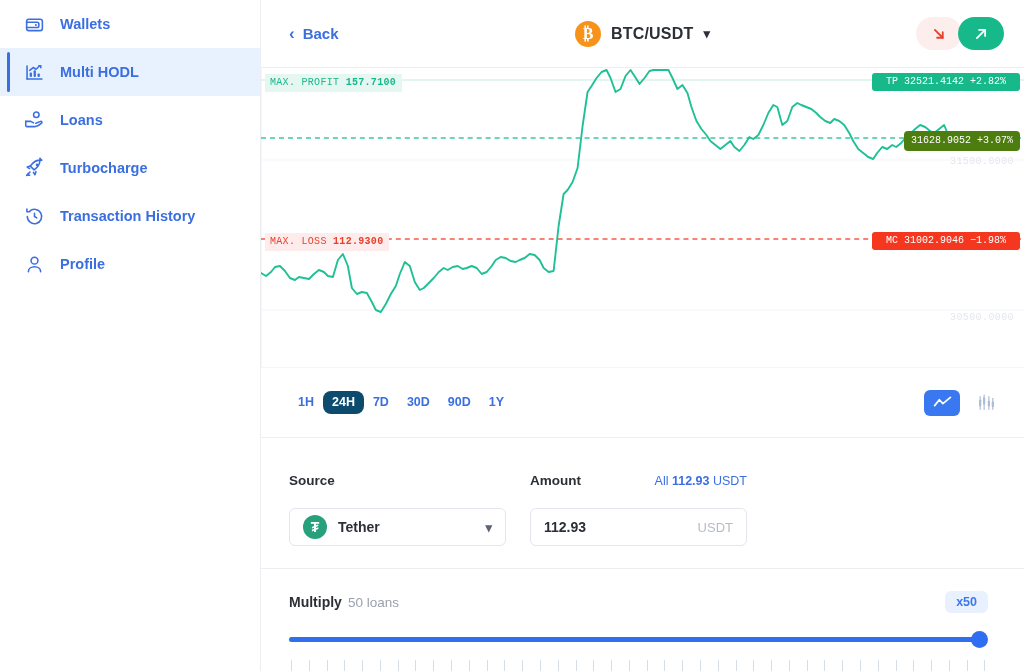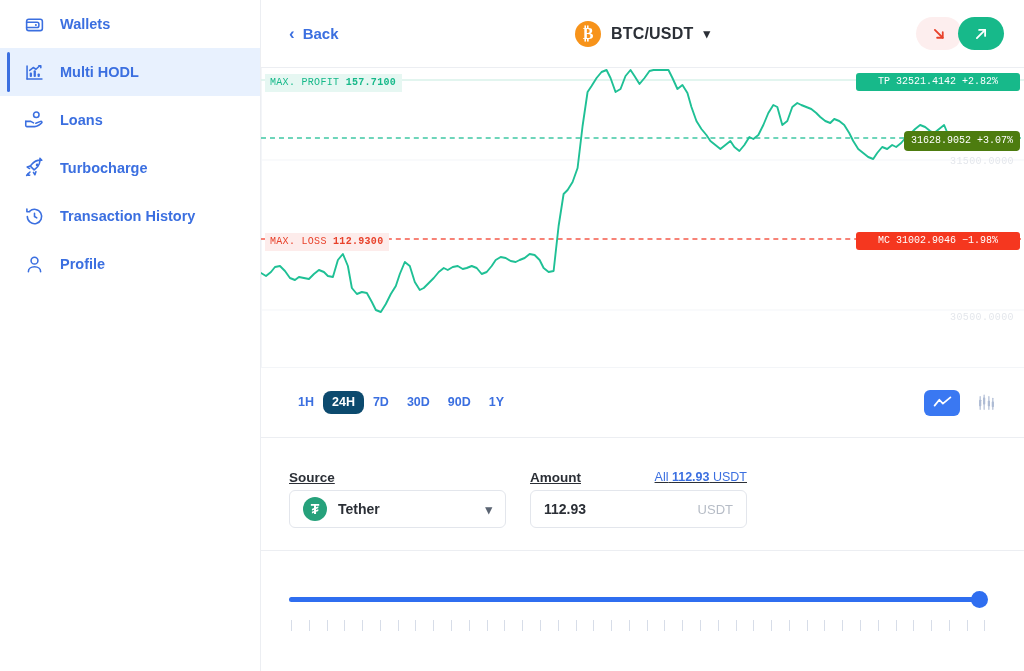--- a/index.html
+++ b/index.html
@@ -118,21 +118,21 @@
     left: 4px; top: 165px;
     color: #e8412a; background: #fdeceb;
     padding: 4px 6px 4px 5px;
   }
   .tag-loss b, .tag-profit b { font-weight: 700; }
   .badge {
     position: absolute; right: 4px;
     font-family: "Liberation Mono", monospace;
     font-size: 10px;
     color: #fff;
-    padding: 4px 22px;
+    padding: 4px 14px;
     border-radius: 3px;
     white-space: nowrap;
     line-height: 1;
     cursor: pointer;
   }
   .badge-tp { top: 5px;   background: #17b98a; }
   .badge-pr { top: 63px;  background: #4d7c0f; border-radius: 4px; padding: 5px 7px; }
   .badge-mc { top: 164px; background: #f5371f; }
   .axis-lbl {
     position: absolute; right: 10px;
@@ -175,23 +175,23 @@
     padding: 28px 36px 22px 28px;
     gap: 24px;
     border-bottom: 1px solid #eceef2;
     flex-shrink: 0;
   }
   .fld { display: flex; flex-direction: column; }
   .fld-source { width: 228px; }
   .fld-amount { width: 228px; }
   .fld-coll   { width: 228px; }
   .fld-head {
-    display: flex; align-items: center;
-    height: 22px; margin-bottom: 2px;
-    font-size: 13.5px; font-weight: 700; color: #2b2f36; text-decoration: underline;
+    display: flex; align-items: flex-end;
+    height: 22px; margin-bottom: 20px;
+    font-size: 13.5px; font-weight: 700; color: #2b2f36;
   }
   .fld-head .all {
     margin-left: auto; font-size: 12.5px; font-weight: 400; color: #3b6fe0;
   }
   .fld-head .all b { font-weight: 700; }
   .sel-box, .inp-box {
     height: 38px; border: 1px solid #e3e6ec; border-radius: 6px;
     display: flex; align-items: center;
     padding: 0 13px;
     background: #fff;
@@ -464,20 +464,25 @@
           <span class="inp-unit">USDT</span>
         </div>
       </div>
 
       <div class="fld fld-coll">
       </div>
 
     </div>
 
     <div class="mult-sec">
+      <div class="mult-head">
+        <span class="mult-title">Multiply</span>
+        <span class="mult-sub">50 loans</span>
+        <span class="mult-badge">x50</span>
+      </div>
 
       <div class="slider-wrap">
         <div class="slider-track"></div>
         <div class="slider-fill"></div>
         <div class="slider-knob"></div>
       </div>
 
       <div class="ticks" id="tick-row">
           <div class="tick"></div>
           <div class="tick"></div>

